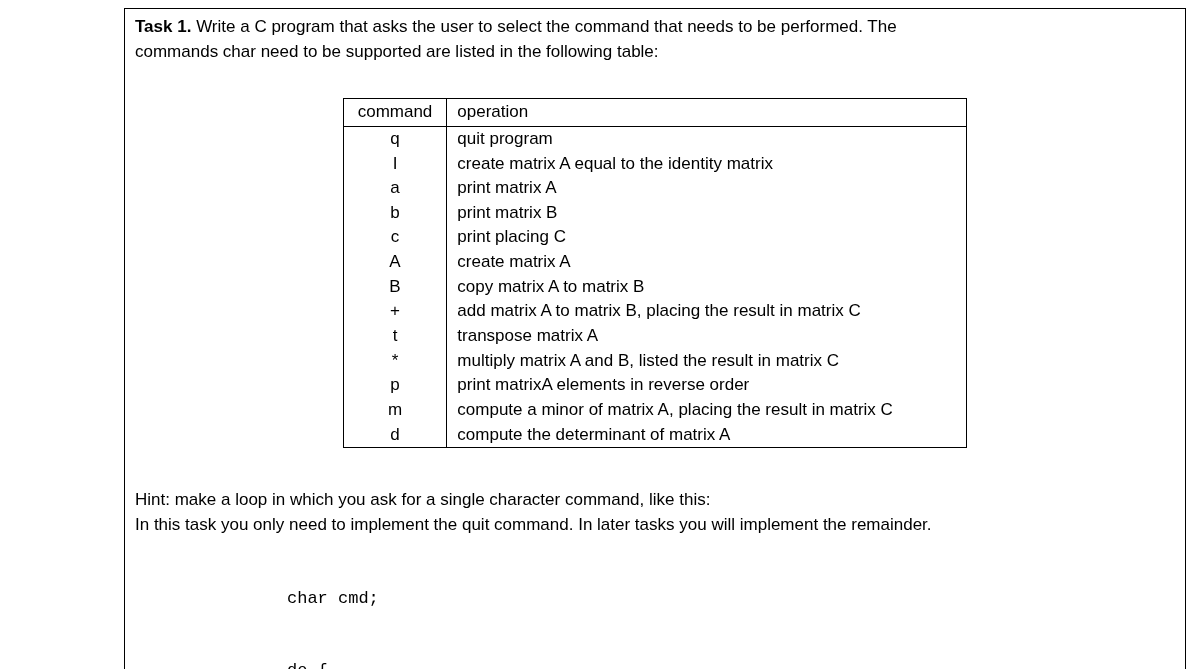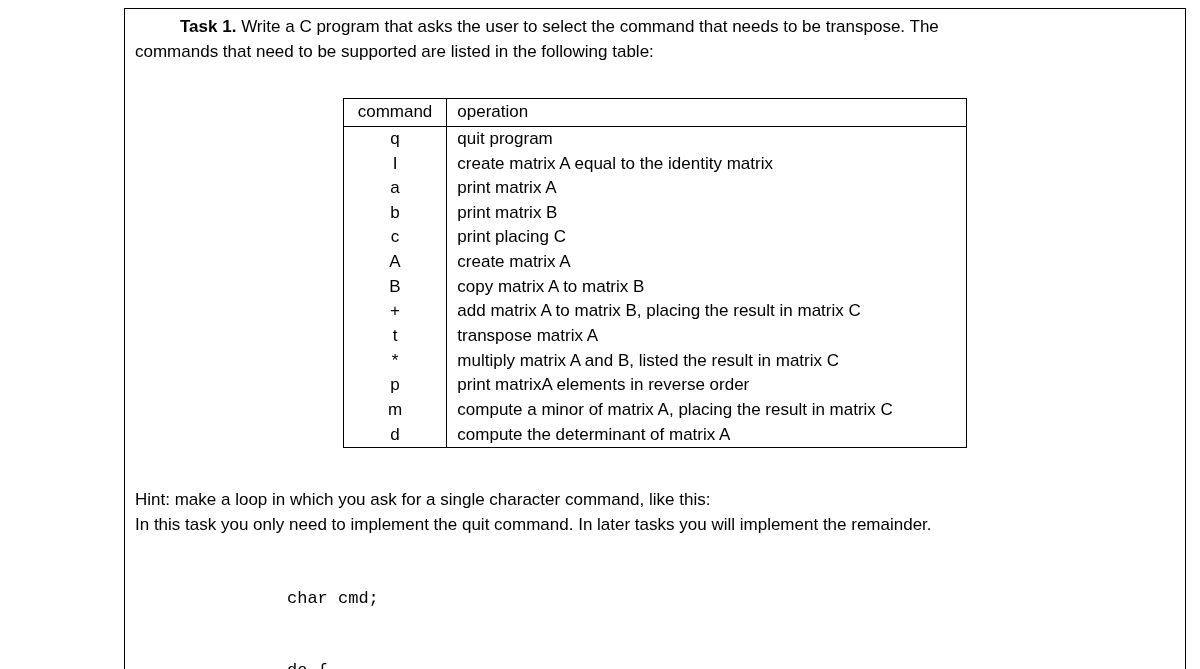--- a/index.html
+++ b/index.html
@@ -18,21 +18,20 @@
       line-height: 1.45;
     }
     .task-box {
       border: 1px solid #000000;
       margin: 8px 14px 0 124px;
       padding: 6px 10px 8px 10px;
     }
     .task-title {
       font-weight: bold;
       display: inline;
-      margin-left: 45px;
     }
     .task-prompt {
       display: inline;
     }
     .task-continue {
       display: block;
     }
     .table-wrapper {
       margin: 34px auto 40px auto;
       display: flex;
@@ -84,22 +83,22 @@
     }
     .code-indent {
       padding-left: 28px;
     }
   </style>
 </head>
 <body>
 
 <div class="task-box">
   <span class="task-title">Task 1.</span>
-  <span class="task-prompt"> Write a C program that asks the user to select the command that needs to be transpose. The</span>
-  <span class="task-continue">commands that need to be supported are listed in the following table:</span>
+  <span class="task-prompt"> Write a C program that asks the user to select the command that needs to be performed. The</span>
+  <span class="task-continue">commands char need to be supported are listed in the following table:</span>
 
   <div class="table-wrapper">
     <table class="cmd-table">
       <tbody>
           <tr class="header-row">
         <td class="col-cmd">command</td>
         <td class="col-op">operation</td>
       </tr>
       <tr>
             <td class="col-cmd body-cell-cmd">q</td>

